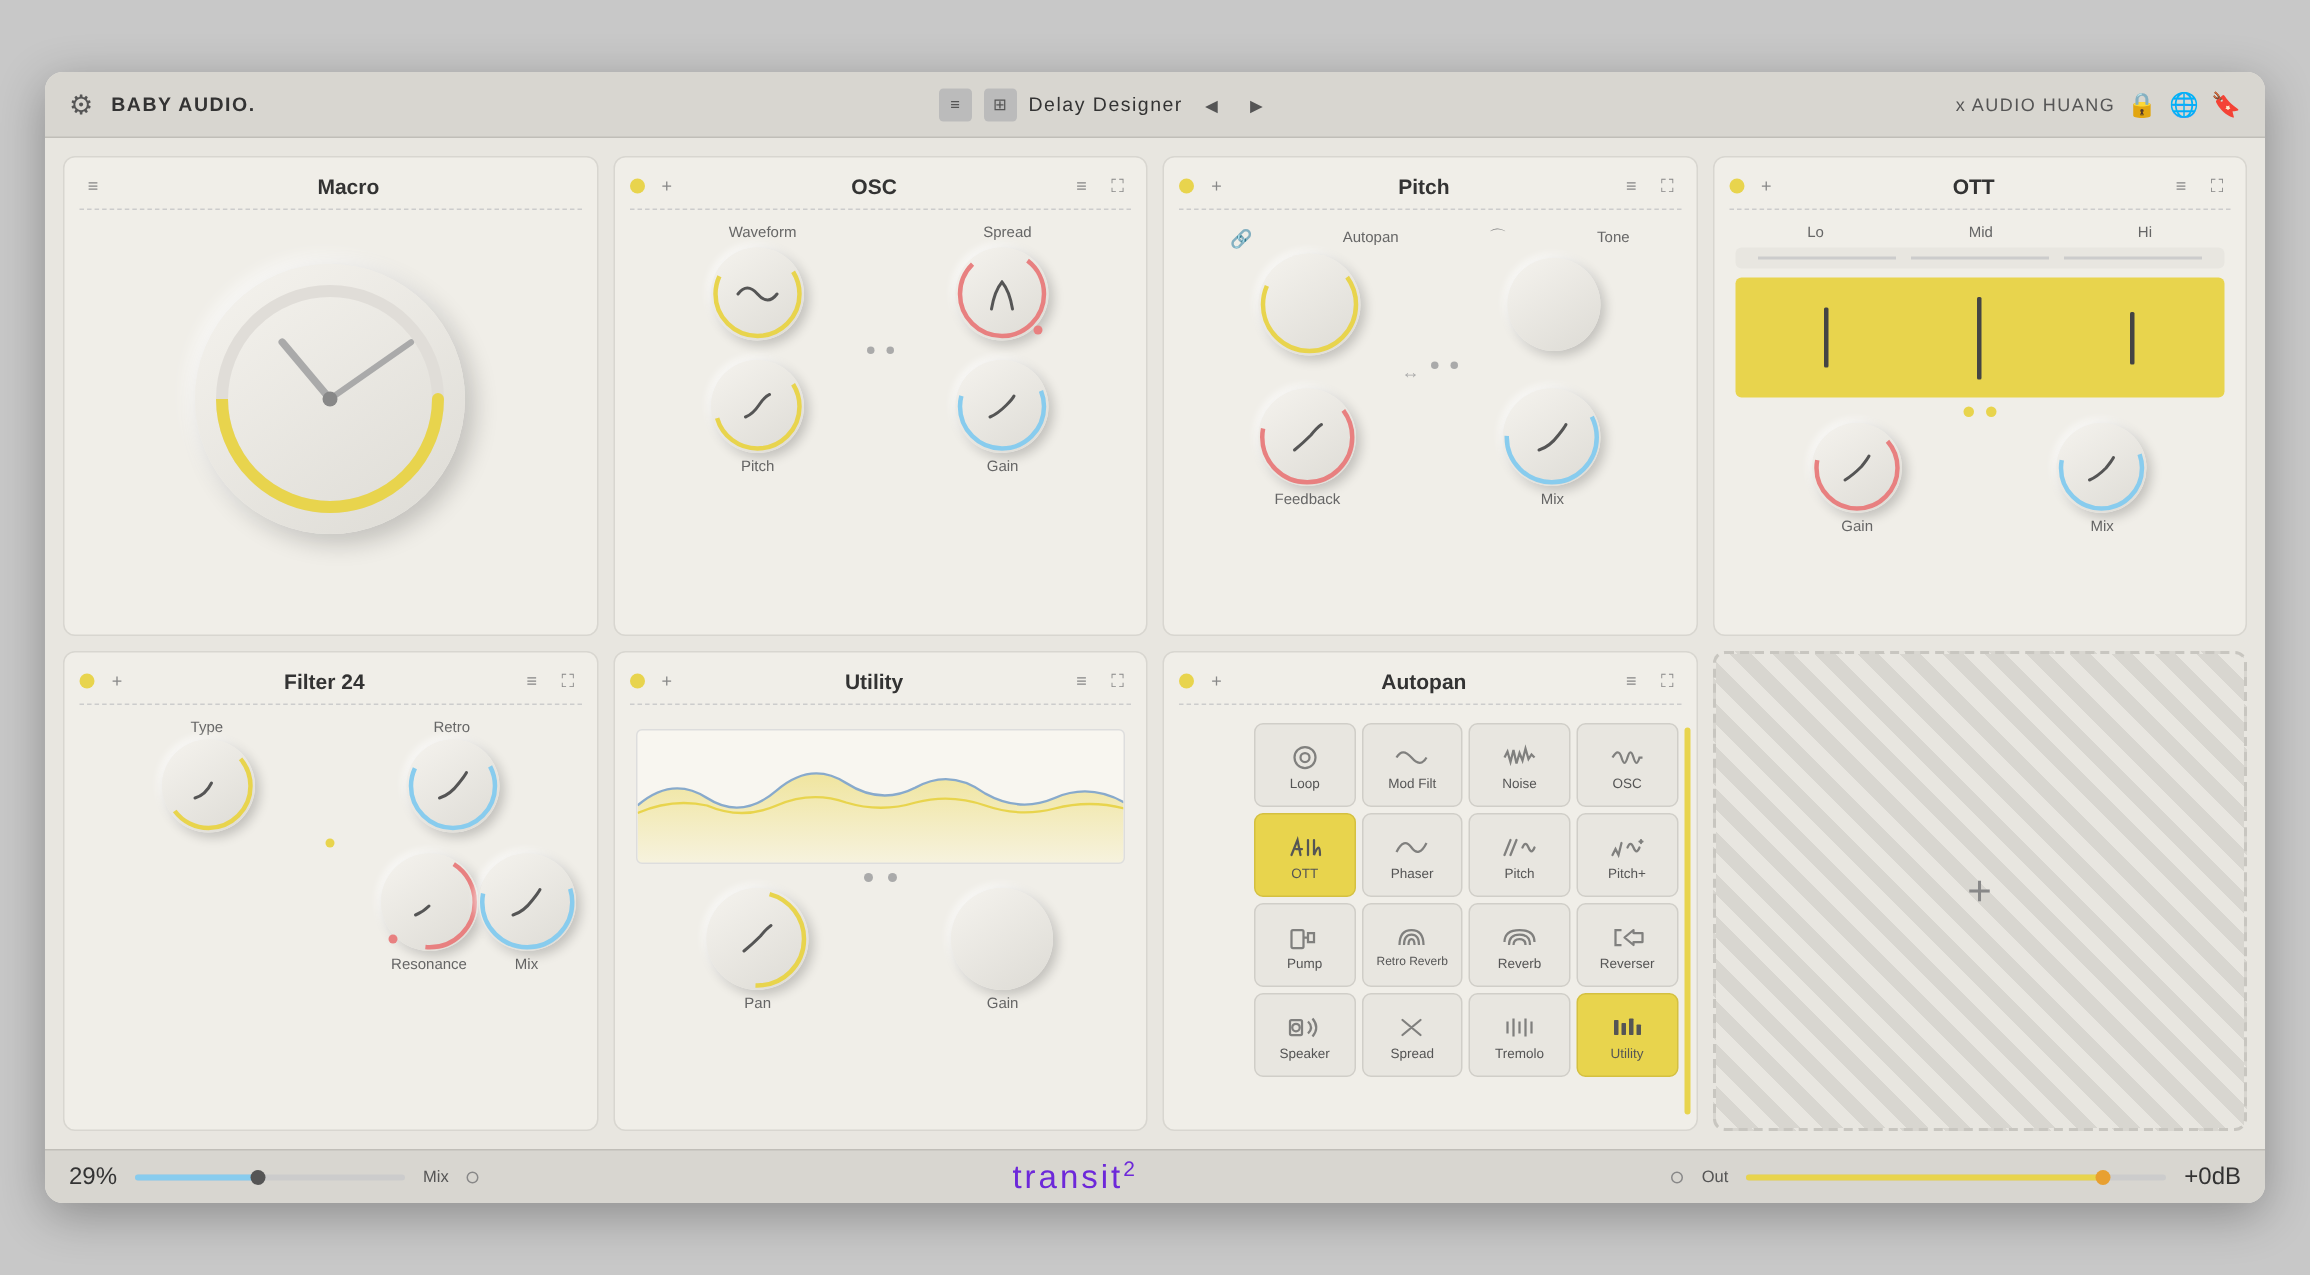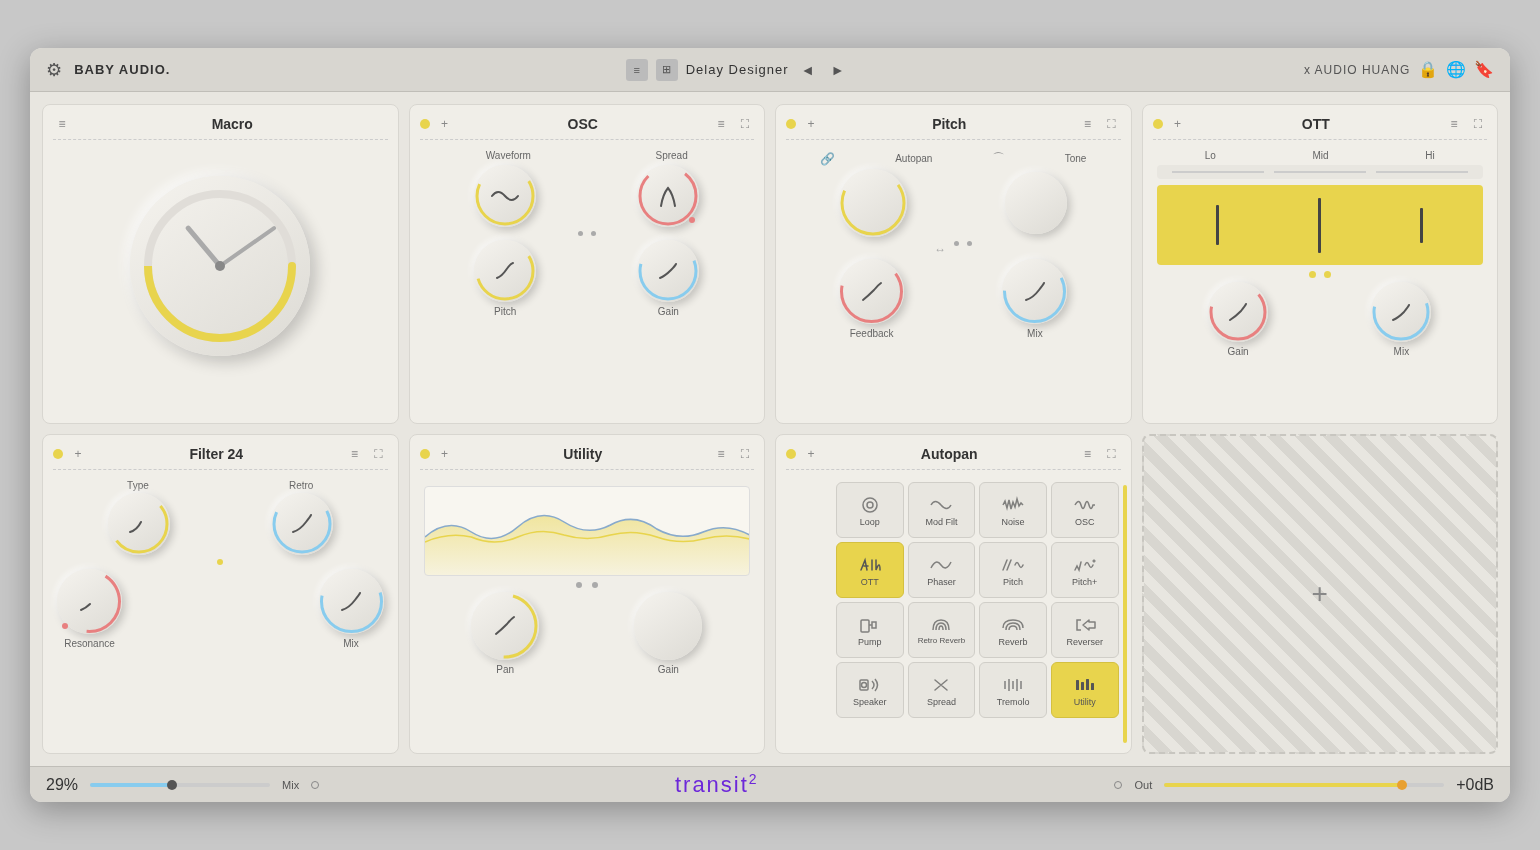--- a/index.html
+++ b/index.html
@@ -559,21 +559,21 @@
               </div>
               <svg width="62" height="62" style="position:absolute;top:0;left:0;">
                 <circle cx="31" cy="31" r="28" fill="none" stroke="#88ccee" stroke-width="3" stroke-dasharray="115 62" stroke-dashoffset="15"></circle>
               </svg>
             </div>
           </div>
         </div>
         <div style="display:flex;justify-content:center;margin:4px 0;position:relative;">
           <div style="width:6px;height:6px;border-radius:50%;background:#e8d44d;"></div>
         </div>
-        <div style="display:flex;justify-content:space-between;align-items:flex-end;">
+        <div style="display:flex;justify-content:flex-end;align-items:flex-end;">
           <div class="knob-wrap">
             <div style="position:relative;width:65px;height:65px;">
               <div style="width:65px;height:65px;border-radius:50%;background:linear-gradient(145deg,#f5f3ee,#dddbd5);box-shadow:3px 3px 8px rgba(0,0,0,0.2),-2px -2px 6px rgba(255,255,255,0.8);display:flex;align-items:center;justify-content:center;">
                 <svg width="24" height="24" viewBox="0 0 24 24">
                   <path d="M3 20 Q8 18 12 14" fill="none" stroke="#555" stroke-width="2" stroke-linecap="round"></path>
                 </svg>
               </div>
               <svg width="65" height="65" style="position:absolute;top:0;left:0;">
                 <circle cx="32.5" cy="32.5" r="30" fill="none" stroke="#e88080" stroke-width="3" stroke-dasharray="80 108" stroke-dashoffset="30"></circle>
               </svg>

